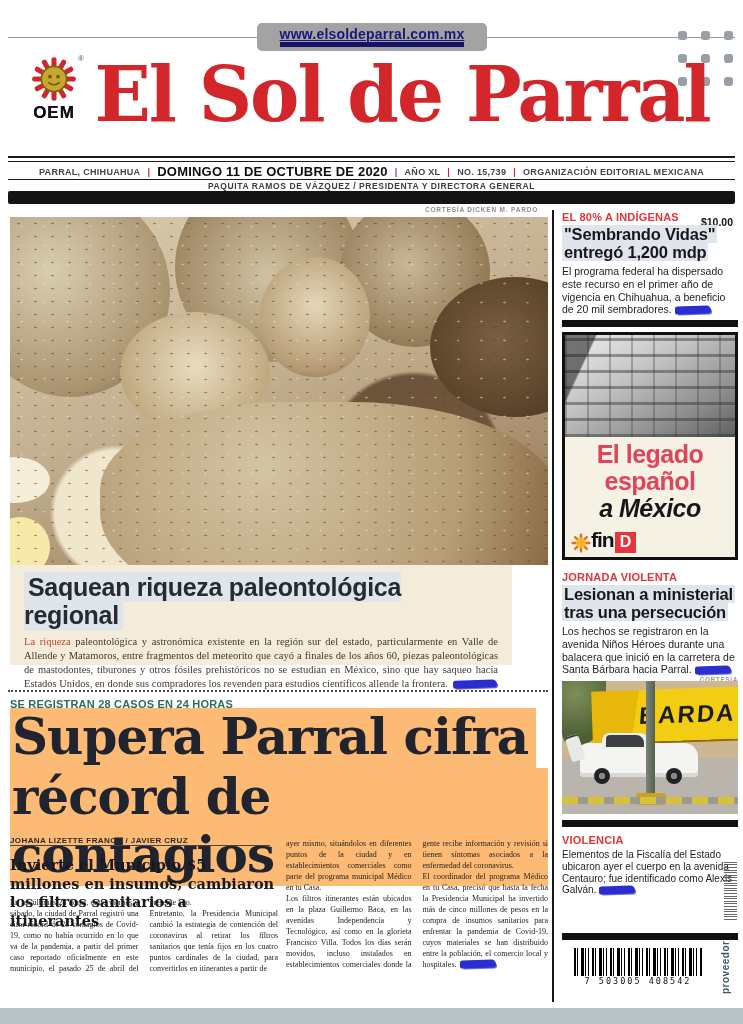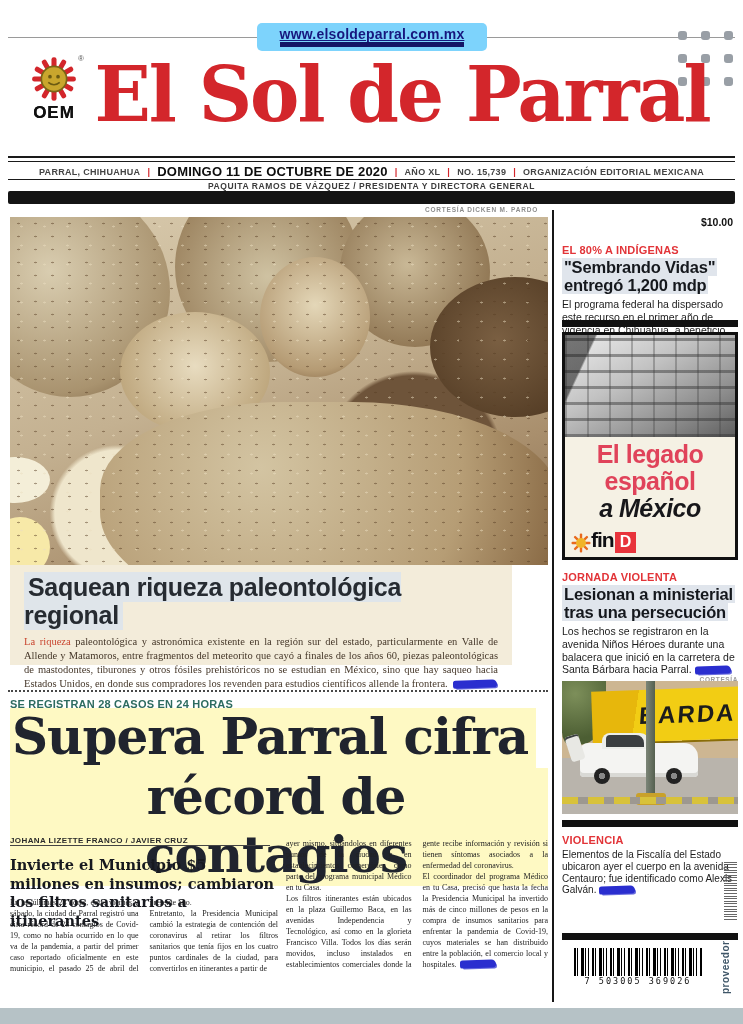--- a/index.html
+++ b/index.html
@@ -6,21 +6,21 @@
   html,body { background:#e9e9e9; }
   .page {
     position:relative; width:743px; height:1024px; margin:0 auto;
     background:#ffffff; overflow:hidden;
     font-family:"Liberation Sans", sans-serif; color:#1c1c1c;
   }
   
   .top-hairline { position:absolute; top:37px; left:8px; right:8px; height:1px; background:#9a9a9a; }
   .url-badge {
     position:absolute; top:23px; left:257px; width:230px; height:28px;
-    background:#7dd3fc; border-radius:5px; display:flex; align-items:center; justify-content:center;
+    background:#a3a3a3; border-radius:5px; display:flex; align-items:center; justify-content:center;
   }
   .url-badge span {
     font-weight:bold; font-size:14px; color:#17177e; text-decoration:underline;
     border-bottom:5px solid #141466; line-height:1.05; letter-spacing:.2px;
   }
   .dots { position:absolute; top:31px; left:678px; display:grid; grid-template-columns:repeat(3,10px); gap:14px 13px; }
   .dot { width:9px; height:9px; border-radius:3px; background:#999fa6; }
   .oem { position:absolute; top:56px; left:22px; width:64px; text-align:center; }
   .oem .reg { position:absolute; top:-2px; right:2px; font-size:8px; color:#555; }
   .oem-text { font-size:17px; font-weight:bold; color:#111; letter-spacing:1px; margin-top:1px;
@@ -75,21 +75,21 @@
   .caption-body { margin-top:6px; font-family:"Liberation Serif", serif; font-size:10.5px;
     line-height:1.32; color:#453729; text-align:justify; }
   .lead-in { color:#c9452f; }
 
   .dotted-rule { position:absolute; top:690px; left:8px; width:540px; border-top:2px dotted #474747; }
   .covid-kicker { position:absolute; top:698px; left:10px; font-size:11px; font-weight:bold;
     color:#2d6b5f; letter-spacing:.2px; }
   .covid-headline { position:absolute; top:708px; left:10px; width:538px;
     font-family:"DejaVu Serif", serif; font-weight:bold; font-size:50px; line-height:58px;
     color:#20242e; letter-spacing:-1px; }
-  .covid-headline span { display:inline-block; background:#fef9c3; padding:0 8px 2px 2px;text-align:center; }
+  .covid-headline span { display:inline-block; background:#fdba74; padding:0 8px 2px 2px; }
   .byline { position:absolute; top:836px; left:10px; width:260px; font-size:8px; font-weight:bold;
     color:#2b2b2b; letter-spacing:.4px; border-bottom:1px solid #444; }
   .subhead { position:absolute; top:856px; left:10px; width:270px;
     font-family:"DejaVu Serif", serif; font-weight:bold; font-size:14.5px; line-height:1.28; color:#17191f; }
   .cols { position:absolute; font-family:"Liberation Serif", serif; font-size:8px; line-height:1.38;
     color:#222; text-align:justify; column-count:2; column-gap:11px; white-space:pre-line; }
   .cols-left { top:897px; left:10px; width:268px; height:106px; }
   .cols-right { top:838px; left:286px; width:262px; height:166px; }
 
   
@@ -265,21 +265,21 @@
   <div class="byline">JOHANA LIZETTE FRANCO / JAVIER CRUZ</div>
   <div class="subhead">Invierte el Municipio $5 millones en insumos; cambiaron los filtros sanitarios a itinerantes</div>
   <div class="cols cols-left">En las últimas 24 horas, entre viernes y sábado, la ciudad de Parral registró una cifra récord de 28 contagios de Covid-19, como no había ocurrido en lo que va de la pandemia, a partir del primer caso reportado oficialmente en este municipio, el pasado 25 de abril del presente año.
 Entretanto, la Presidencia Municipal cambió la estrategia de contención del coronavirus al retirar los filtros sanitarios que tenía fijos en los cuatro puntos cardinales de la ciudad, para convertirlos en itinerantes a partir de</div>
   <div class="cols cols-right"><span>ayer mismo, situándolos en diferentes puntos de la ciudad y en establecimientos comerciales como parte del programa municipal Médico en tu Casa.
 Los filtros itinerantes están ubicados en la plaza Guillermo Baca, en las avenidas Independencia y Tecnológico, así como en la glorieta Francisco Villa. Todos los días serán movidos, incluso instalados en establecimientos comerciales donde la gente recibe información y revisión si tienen síntomas asociados a la enfermedad del coronavirus.
 El coordinador del programa Médico en tu Casa, precisó que hasta la fecha la Presidencia Municipal ha invertido más de cinco millones de pesos en la compra de insumos sanitarios para enfrentar la pandemia de Covid-19, cuyos materiales se han distribuido entre la población, el comercio local y hospitales.</span><span class="scrib"></span></div>
 
   <div class="v-rule"></div>
 
-  <div class="side" style="top:211px;margin-top:33px;">
+  <div class="side" style="top:211px;">
     <div class="kicker">EL 80% A INDÍGENAS</div>
     <div class="side-head"><em>"Sembrando Vidas" entregó 1,200 mdp</em></div>
     <div class="side-body"><span>El programa federal ha dispersado este recurso en el primer año de vigencia en Chihuahua, a beneficio de 20 mil sembradores.</span><span class="scrib"></span></div>
   </div>
   <div class="bar" style="top:320px;"></div>
 
   <div class="ad-box">
     <div class="ad-photo"></div>
     <div class="ad-text">
       <div class="ad-line">El legado</div>
@@ -332,20 +332,20 @@
   <div class="bar" style="top:820px;"></div>
 
   <div class="side" style="top:834px;">
     <div class="kicker">VIOLENCIA</div>
     <div class="side-body" style="font-size:10px; line-height:1.18;"><span>Elementos de la Fiscalía del Estado ubicaron ayer el cuerpo en la avenida Centauro; fue identificado como Alexis Galván.</span><span class="scrib"></span></div>
   </div>
   <div class="bar" style="top:933px;"></div>
 
   <div class="barcode-wrap">
     <div class="barcode"></div>
-    <div class="barcode-digits">7 503005 369026</div>
+    <div class="barcode-digits">7 503005 408542</div>
   </div>
 
   <div class="fineprint"></div>
   <div class="printer-mark">proveedor</div>
 
   <div class="bottom-strip"></div>
 </div>
 
 </body></html>

